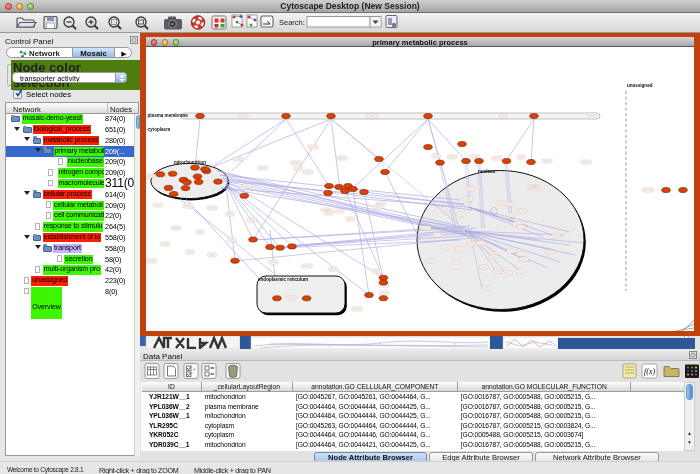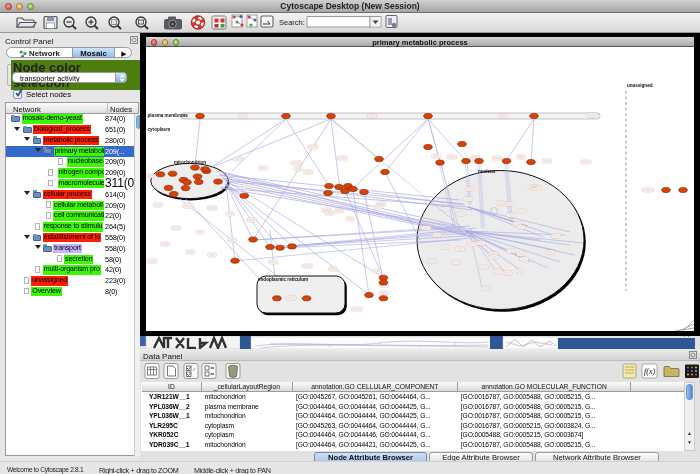--- a/index.html
+++ b/index.html
@@ -214,34 +214,34 @@
 <span style="position:absolute;left:36.7px;top:0.6px;height:9.4px;max-width:61.3px;overflow:hidden;white-space:nowrap;background:#3cf603;color:#000;font-size:7.1px;line-height:9.4px;padding:0 1px;letter-spacing:-0.15px;">multi-organism pro</span>
 <span style="position:absolute;left:99px;top:0.6px;color:#000;font-size:7.3px;line-height:9.4px;letter-spacing:-0.15px;">42(0)</span>
 </div>
 <div style="position:absolute;left:0;top:275.2px;width:100%;height:10.8px;">
 <span style="position:absolute;left:18px;top:1.4px;width:4.8px;height:6.6px;background:#fefefe;border:0.6px solid #b3b3b3;border-radius:0.5px;"></span>
 <span style="position:absolute;left:25.3px;top:0.6px;height:9.4px;max-width:72.7px;overflow:hidden;white-space:nowrap;background:#fe1e02;color:#000;font-size:7.1px;line-height:9.4px;padding:0 1px;letter-spacing:-0.15px;">unassigned</span>
 <span style="position:absolute;left:99px;top:0.6px;color:#000;font-size:7.3px;line-height:9.4px;letter-spacing:-0.15px;">223(0)</span>
 </div>
 <div style="position:absolute;left:0;top:286.0px;width:100%;height:10.8px;">
 <span style="position:absolute;left:18px;top:1.4px;width:4.8px;height:6.6px;background:#fefefe;border:0.6px solid #b3b3b3;border-radius:0.5px;"></span>
-<span style="position:absolute;left:25.3px;top:0.6px;height:9.4px;max-width:72.7px;overflow:hidden;white-space:nowrap;background:#3cf603;color:#000;font-size:7.1px;line-height:9.4px;padding:0 1px;letter-spacing:-0.15px;">Overview</span>
+<span style="position:absolute;left:25.3px;top:0.6px;height:9.4px;max-width:72.7px;overflow:hidden;white-space:nowrap;background:#3cf603;color:#000;font-size:7.1px;line-height:9.4px;padding:16px 1px;letter-spacing:-0.15px;">Overview</span>
 <span style="position:absolute;left:99px;top:0.6px;color:#000;font-size:7.3px;line-height:9.4px;letter-spacing:-0.15px;">8(0)</span>
 </div>
         </div>
       </div>
     </div>
     <div class="abs" style="left:128px;top:10.5px;width:6px;height:342px;background:#f0f0f0;border-left:1px solid #ccc;">
       <div class="abs" style="left:0.5px;top:1px;width:5px;height:14px;background:linear-gradient(90deg,#9cc,#5b8ed6);border-radius:2.5px;border:0.5px solid #69c;"></div>
     </div>
   </div>
 </div>
 
 <div class="abs" style="left:140px;top:33px;width:560px;height:317px;background:#d6d6d6;">
-  <div class="abs" style="left:0;top:0;width:560px;height:303px;background:#000000;">
+  <div class="abs" style="left:0;top:0;width:560px;height:303px;background:#c2410c;">
     <div class="abs" style="left:1px;top:0;width:559px;height:4px;"></div>
     <div class="abs" style="left:6px;top:4px;width:548px;height:10px;background:linear-gradient(#d6d6d6,#a8a8a8);border-bottom:1px solid #555;">
       <span class="abs" style="left:4.5px;top:2px;width:6.5px;height:6.5px;border-radius:50%;background:radial-gradient(circle at 35% 30%,#ff9a8a,#d84437);border:0.5px solid #a33;"></span>
       <span class="abs" style="left:15.5px;top:2px;width:6.5px;height:6.5px;border-radius:50%;background:radial-gradient(circle at 35% 30%,#ffd98a,#e9a33b);border:0.5px solid #a73;"></span>
       <span class="abs" style="left:26.5px;top:2px;width:6.5px;height:6.5px;border-radius:50%;background:radial-gradient(circle at 35% 30%,#c4ee9a,#6fb53a);border:0.5px solid #583;"></span>
       <div class="abs" style="left:0;top:1px;width:548px;text-align:center;font-size:7.5px;font-weight:bold;color:#111;">primary metabolic process</div>
     </div>
     <div class="abs" style="left:6px;top:14px;width:548px;height:284px;background:#fff;overflow:hidden;">
       <svg width="548" height="284" viewBox="0 0 548 284" style="position:absolute;left:0;top:0">
 <rect x="35" y="66" width="419" height="6" rx="3" fill="#f4f4f4" stroke="#aaa" stroke-width="0.7"></rect>

